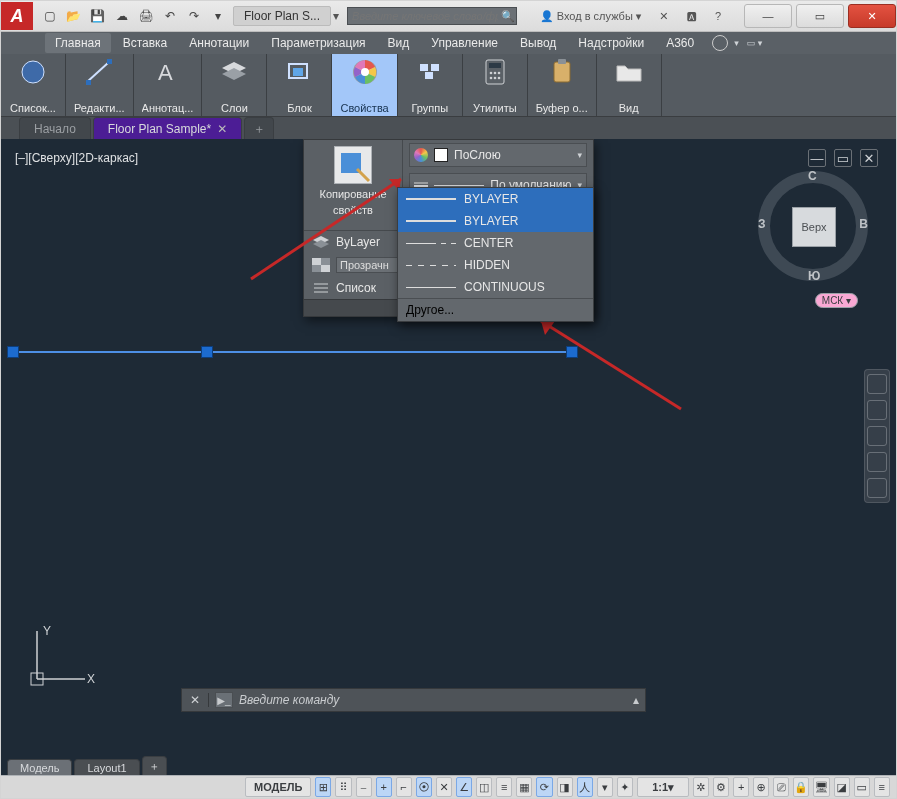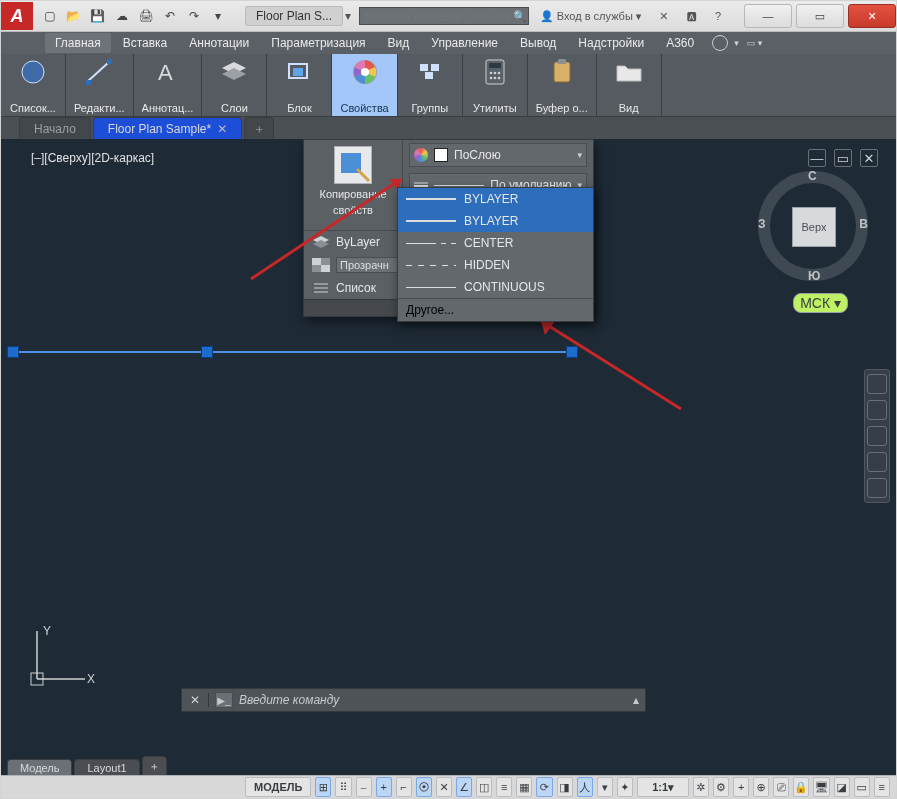--- a/index.html
+++ b/index.html
@@ -44,21 +44,21 @@
     width:32px;height:28px;display:flex;align-items:center;justify-content:center;
     background:var(--autocad-red);color:#fff;font-weight:bold;font-size:18px;
     margin-right:6px;font-style:italic;
   }
   .qat{display:flex;gap:2px;align-items:center;}
   .qat .qat-btn, .qat .sep{
     width:20px;height:20px;display:flex;align-items:center;justify-content:center;
     border:1px solid transparent;border-radius:2px;color:#444;font-size:12px;
   }
   .doc-title{
-    margin-left:16px;background:#d0d0d0;padding:2px 10px;border:1px solid #bbb;
+    margin-left:4px;background:#d0d0d0;padding:2px 10px;border:1px solid #bbb;
     border-radius:2px;font-size:12px;color:#333;max-width:110px;white-space:nowrap;
     overflow:hidden;text-overflow:ellipsis;
   }
   .doc-title-caret{margin-left:2px;color:#555;}
   .search-box{
     margin-left:8px;flex:1;max-width:170px;display:flex;align-items:center;
   }
   .search-box input{
     width:100%;background:#6b7075;border:1px solid #4a4e52;color:#ddd;
     font-style:italic;font-size:11px;padding:2px 18px 2px 4px;box-sizing:border-box;
@@ -102,30 +102,30 @@
   .panel .pic svg{display:block;}
   .groups-panel{min-width:50px;}
   
   .filetabs{
     height:24px;background:#4b5055;display:flex;align-items:flex-start;
     padding-left:18px;gap:0;
   }
   .filetab{
     height:22px;padding:0 14px;display:flex;align-items:center;gap:6px;
     border:1px solid #3a3e42;border-bottom:none;border-radius:4px 4px 0 0;
-    background:#1d4ed8;color:#d7d9dc;font-size:12px;margin-right:2px;
+    background:#4c1d95;color:#d7d9dc;font-size:12px;margin-right:2px;
   }
   .filetab.inactive{background:#42474c;color:#9b9fa3;}
   .filetab .x{color:#bbb;}
   
   .canvas-area{
     position:absolute;left:0;right:0;top:138px;bottom:42px;
     background:var(--canvas);overflow:hidden;
   }
-  .vp-label{position:absolute;left:14px;top:12px;color:#dfe1e3;font-size:12px;margin-left:16px;}
+  .vp-label{position:absolute;left:14px;top:12px;color:#dfe1e3;font-size:12px;}
   .vp-ctrls{position:absolute;right:18px;top:10px;display:flex;gap:8px;color:#cfd2d5;font-size:13px;}
   .vp-ctrls span{width:16px;height:16px;display:flex;align-items:center;justify-content:center;border:1px solid #6a7076;border-radius:2px;}
   
   .flyout{
     position:absolute;left:302px;top:0;width:289px;
     background:var(--dropdown-bg);border:1px solid #36393c;
     box-shadow:2px 4px 10px rgba(0,0,0,.5);font-size:12px;color:#e7e7e7;
   }
   .flyout-row{display:flex;align-items:stretch;}
   .fly-left{
@@ -183,22 +183,22 @@
   .vc-ring{position:absolute;inset:0;border:12px solid rgba(160,168,176,.25);border-radius:50%;}
   .vc-face{
     position:absolute;left:34px;top:36px;width:42px;height:38px;background:#d7dadd;
     color:#4a4e52;font-size:11px;display:flex;align-items:center;justify-content:center;
     border:1px solid #9aa0a6;
   }
   .vc-dir{position:absolute;color:#bfc3c7;font-size:12px;font-weight:bold;}
   .vc-n{left:50px;top:-2px;} .vc-s{left:50px;bottom:-2px;}
   .vc-w{left:0;top:46px;} .vc-e{right:0;top:46px;}
   .wcs-badge{
-    position:absolute;right:48px;top:154px;background:#bef264;color:#3a3d40;
-    font-size:14px;padding:1px 6px;border-radius:8px;border:1px solid #9aa0a6;
+    position:absolute;right:38px;top:154px;background:#f9a8d4;color:#3a3d40;
+    font-size:10px;padding:1px 6px;border-radius:8px;border:1px solid #9aa0a6;
   }
   
   .navbar{
     position:absolute;right:6px;top:230px;width:24px;background:rgba(90,96,102,.4);
     border:1px solid rgba(120,126,132,.4);border-radius:4px;padding:4px 0;
     display:flex;flex-direction:column;align-items:center;gap:6px;
   }
   .navbar .nbtn{width:18px;height:18px;border:1px solid #8a9096;border-radius:3px;opacity:.6;}
   
   .ucs{position:absolute;left:24px;bottom:62px;color:#cfd2d5;font-size:12px;}

